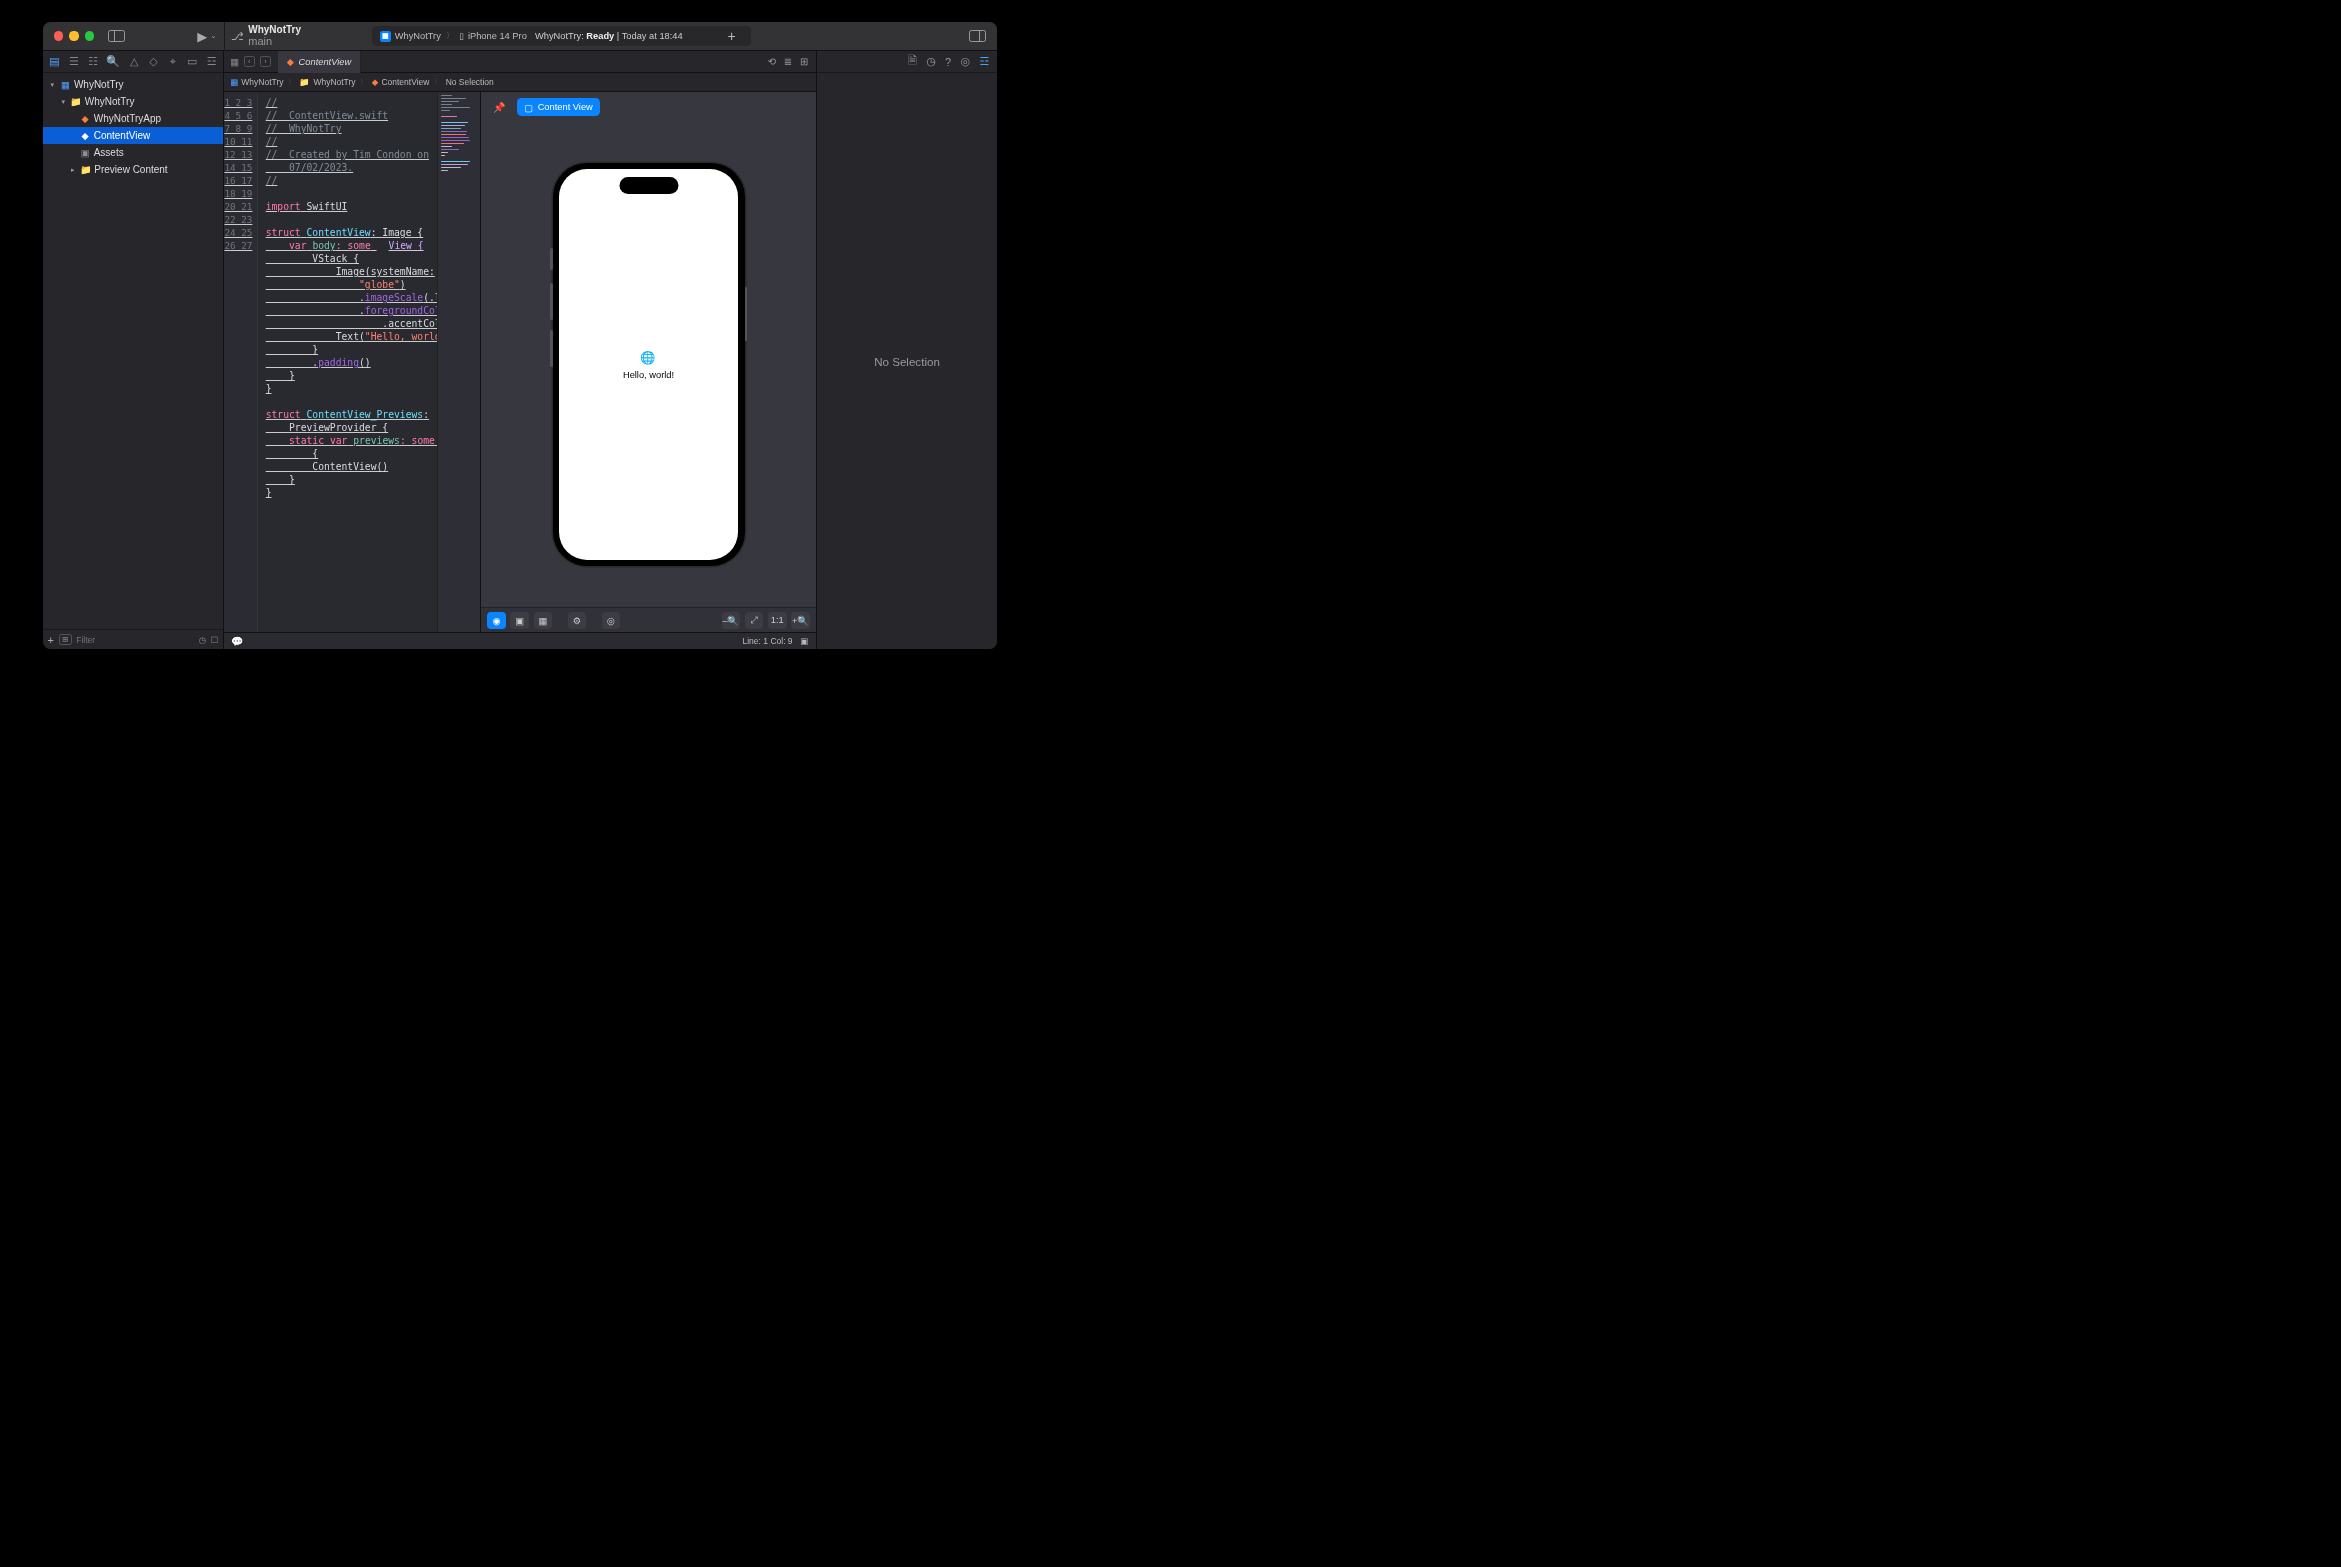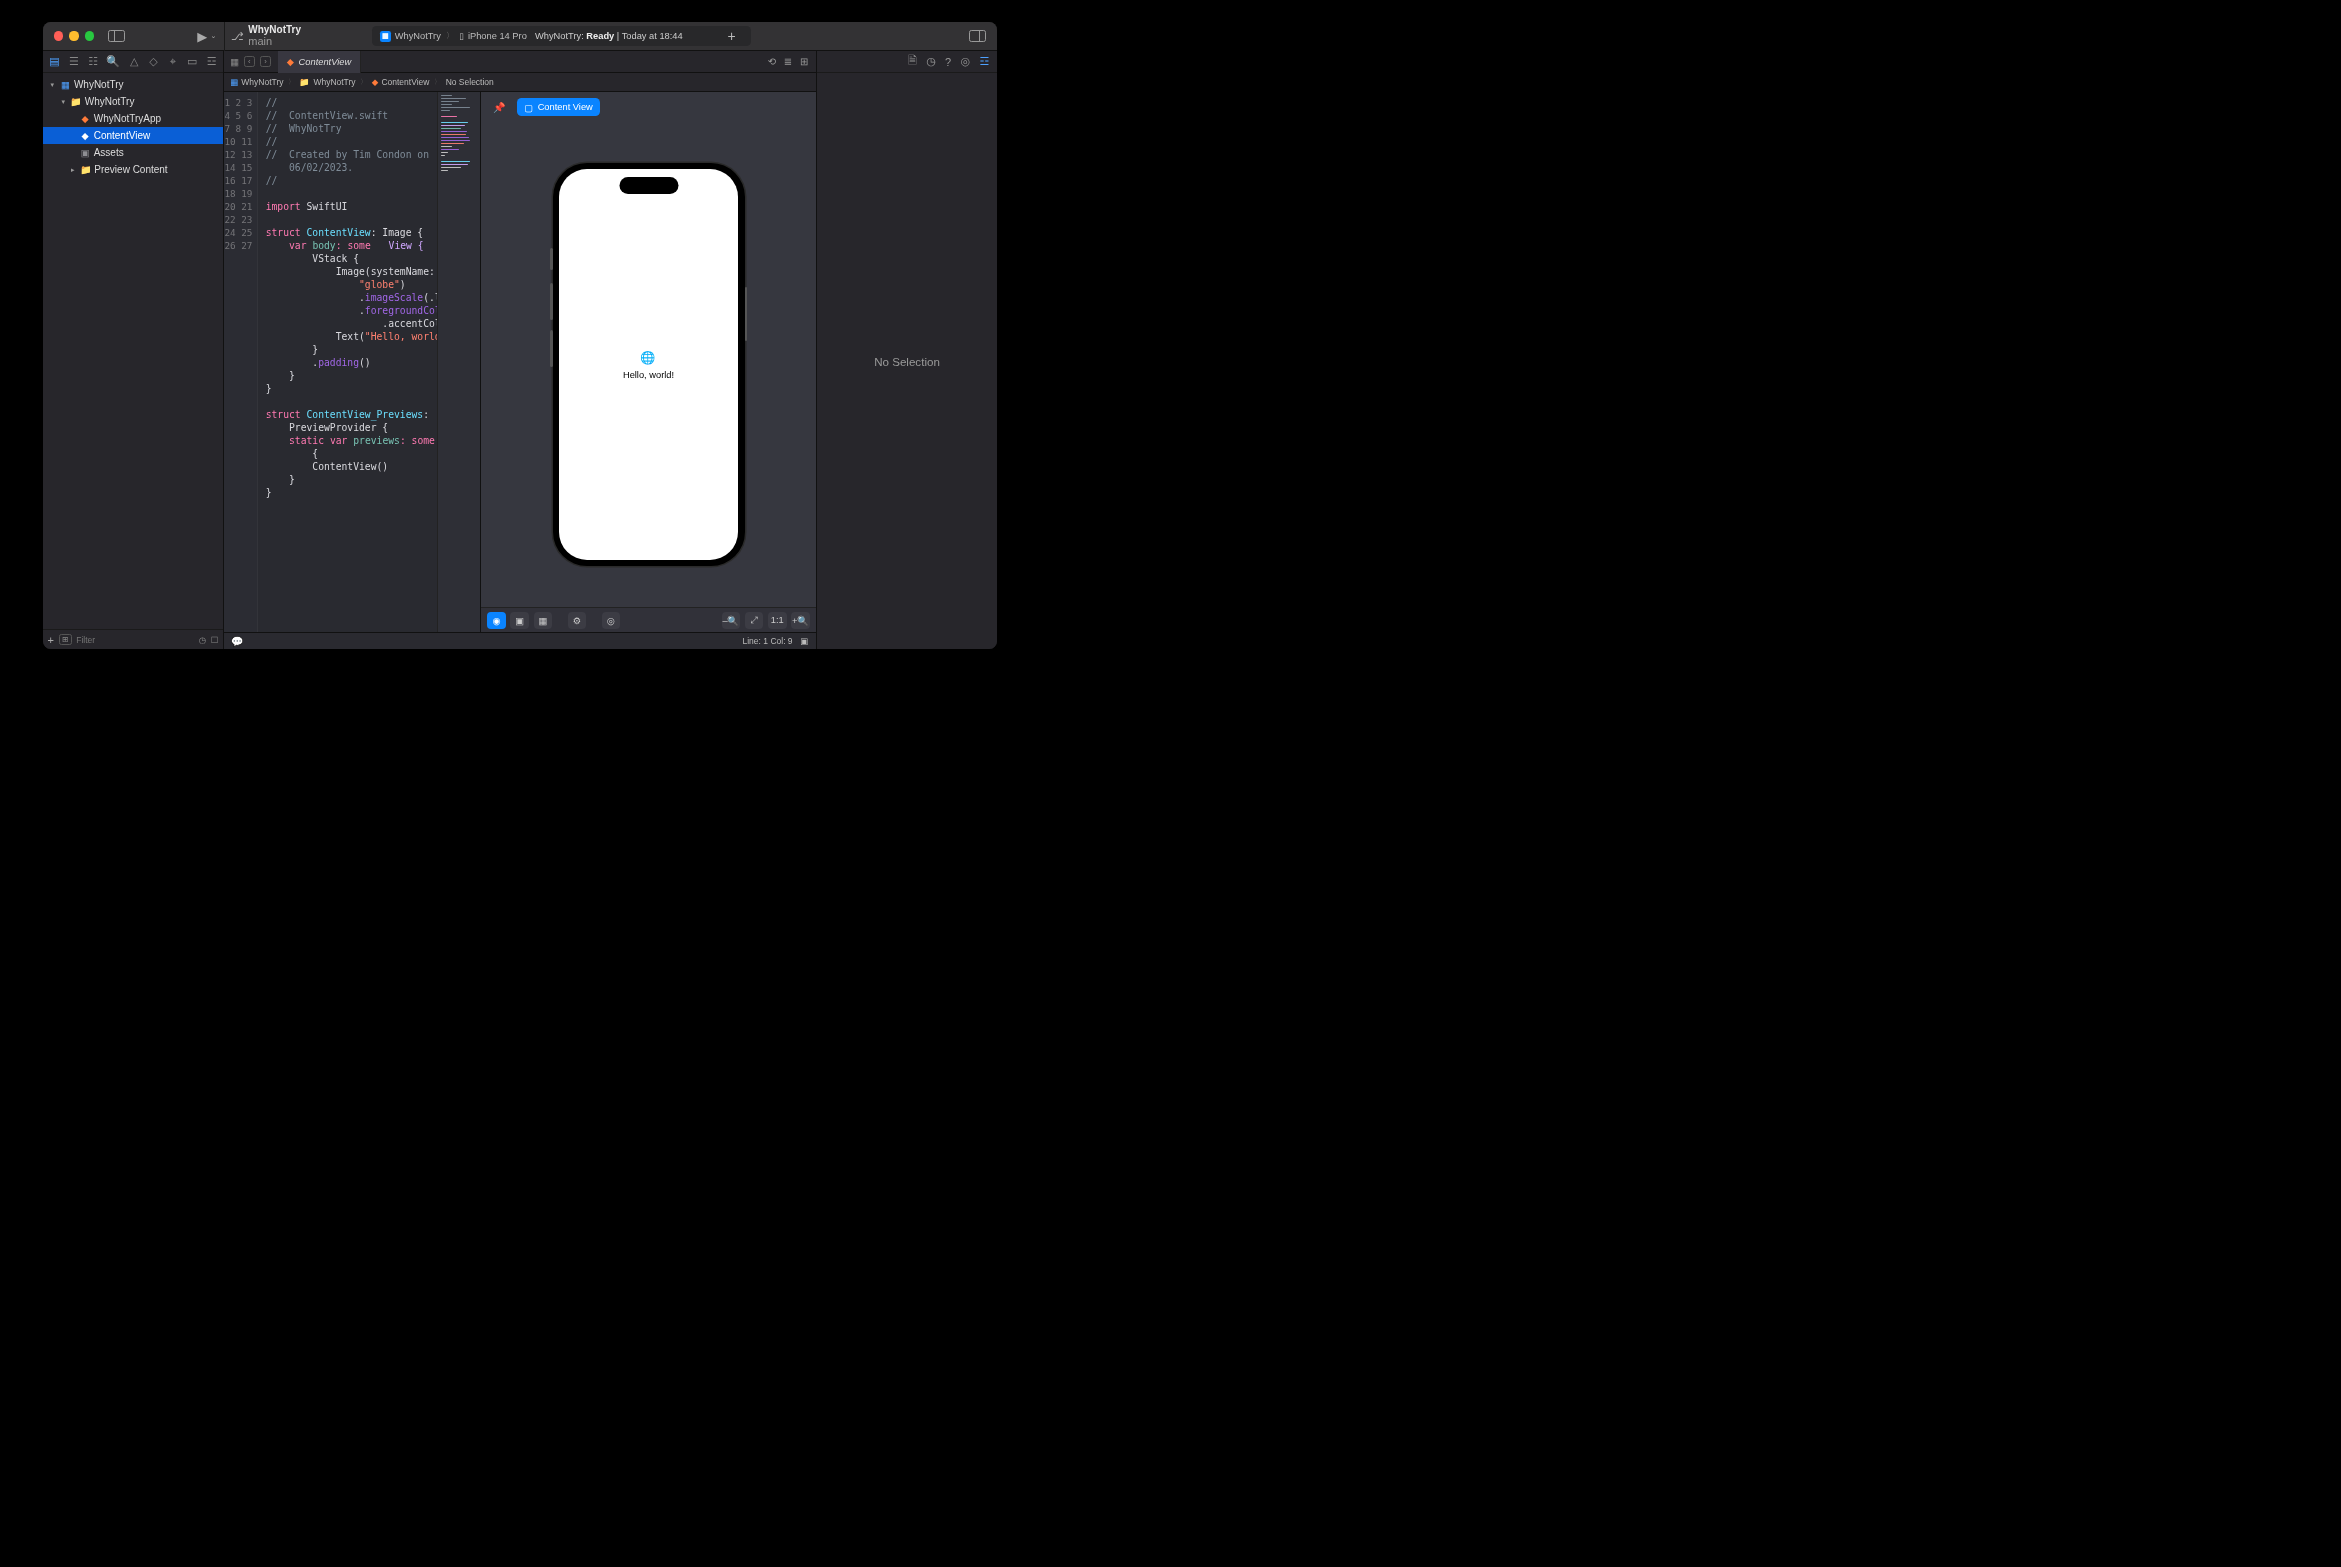--- a/index.html
+++ b/index.html
@@ -105,21 +105,21 @@
   .tabbar .grid{font-size:9.3px;}
   .tabbar .back,.tabbar .fwd{border:0.8px solid #555;border-radius:2.3px;width:11.6px;height:11.6px;display:flex;align-items:center;justify-content:center;font-size:7.7px;}
   .tab{height:22px;background:#383740;display:flex;align-items:center;padding:0 9.3px;gap:4.6px;border-right:0.8px solid #222;font-size:9.3px;color:#ddd;font-style:italic;}
   .tab .ic{color:#ff7b3a;font-style:normal;}
   .tabbar .spacer{flex:1;}
   .tabbar .rightbtns{display:flex;gap:7.7px;padding:0 7.7px;color:#999;font-size:10px;}
   .jumpbar{height:18.6px;background:#27262b;display:flex;align-items:center;padding:0 6.2px;gap:3.1px;font-size:8.5px;color:#bbb;border-bottom:0.8px solid #111;}
   .jumpbar .ic{font-size:8.5px;}
   .jumpbar .chev{color:#666;font-size:7px;margin:0 1.5px;}
   .editor-split{flex:1;display:flex;min-height:0;}
-  .code-area{width:256px;display:flex;background:#292a30;position:relative;}
+  .code-area{width:256px;display:flex;background:#292a30;position:relative;text-decoration:underline;}
   .gutter{width:34px;background:#2b2c33;text-align:right;padding:4.6px 4.6px 0 0;color:#747478;font-family:ui-monospace,"SF Mono",Menlo,monospace;font-size:9.3px;line-height:13px;border-right:0.8px solid #33343a;}
   .code{flex:1;padding:4.6px 4.6px 0 7.7px;font-family:ui-monospace,"SF Mono",Menlo,monospace;font-size:9.7px;line-height:13px;white-space:pre;color:#d9d9de;overflow:hidden;}
   .c-comment{color:#7f8c98;}
   .c-keyword{color:#ff7ab2;}
   .c-type2{color:#d0a8ff;margin-left:12px;}
   .c-func{color:#a167e6;}
   .c-prop{color:#78c2b3;}
   .c-string{color:#ff8170;}
   .c-ident{color:#6bdfff;}
   .minimap{width:43px;background:#2e2f36;border-left:0.8px solid #222;position:relative;overflow:hidden;}
@@ -322,21 +322,21 @@
 
 24
 25
 26
 27</div>
           <div class="code"><span class="c-comment">//</span>
 <span class="c-comment">//  ContentView.swift</span>
 <span class="c-comment">//  WhyNotTry</span>
 <span class="c-comment">//</span>
 <span class="c-comment">//  Created by Tim Condon on</span>
-<span class="c-comment">    06/02/2023.</span>
+<span class="c-comment">    07/02/2023.</span>
 <span class="c-comment">//</span>
 
 <span class="c-keyword">import</span> <span>SwiftUI</span>
 
 <span class="c-keyword">struct</span> <span class="c-ident">ContentView</span><span>: Image {</span>
     <span class="c-keyword">var</span> <span class="c-prop">body</span><span class="c-keyword">: some</span> <span class="c-type2">View {</span>
 <span>        VStack {</span>
 <span>            Image(systemName:</span>
 <span class="c-string">                "globe"</span>)
 <span>                .</span><span class="c-func">imageScale</span><span>(.large)</span>

